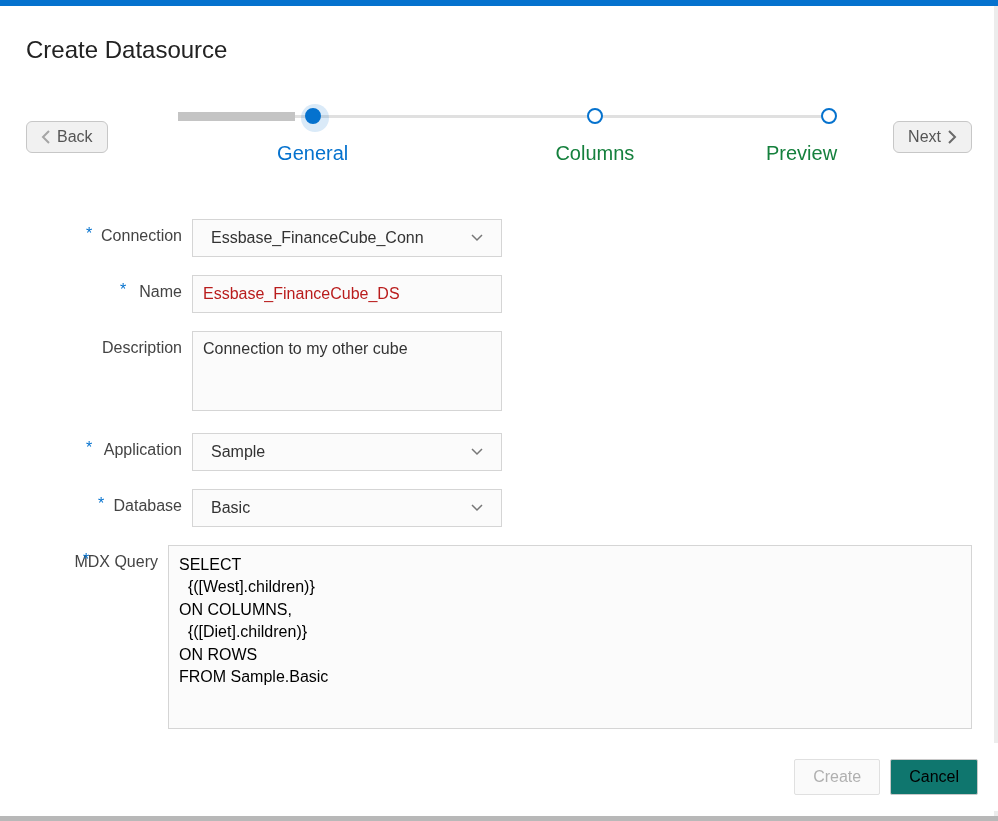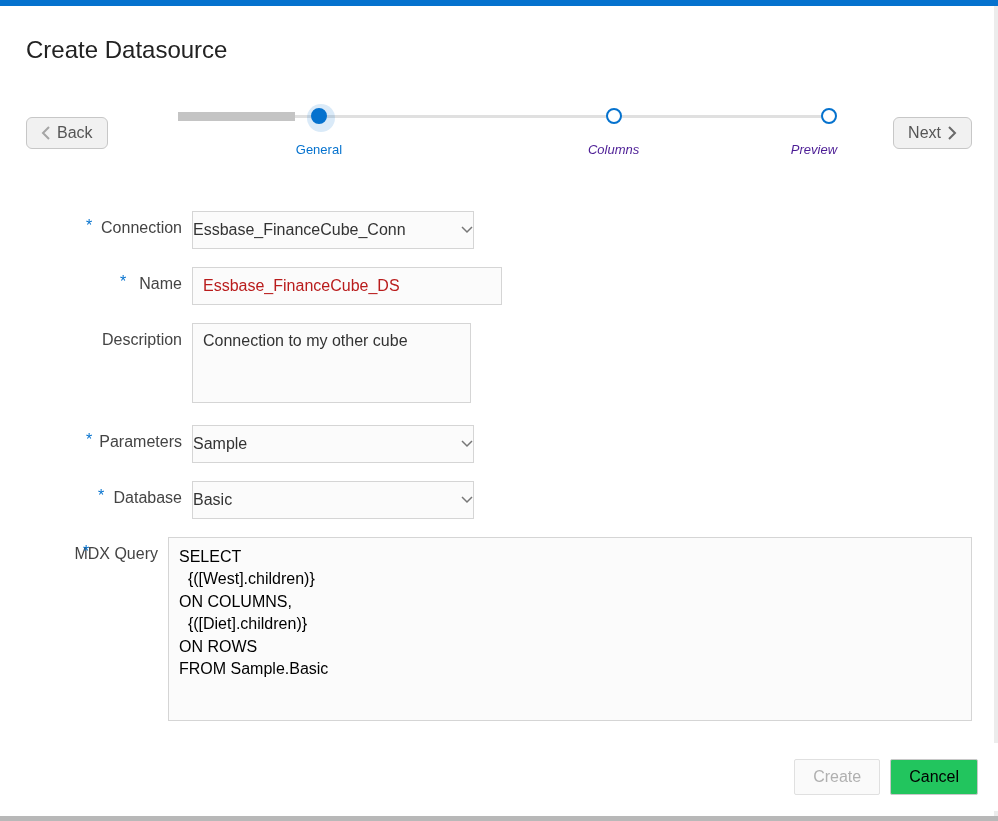--- a/index.html
+++ b/index.html
@@ -105,24 +105,24 @@
       position: absolute;
       top: -6px; left: -6px;
       width: 28px; height: 28px;
       border-radius: 50%;
       background: #eaeaea;
       z-index: -1;
     }
     .step-label {
       display: block;
       margin-top: 14px;
-      font-size: 13px;
+      font-size: 20px;
     }
     .step.active .step-label { color: #0572ce; }
-    .step-label.link { color: #4c1d95; cursor: pointer; font-style: italic; }
+    .step-label.link { color: #15803d; cursor: pointer; }
     .step.disabled .step-label { color: #888; }
 
     .form-area {
       margin-top: 54px;
     }
     .form-row {
       display: flex;
       align-items: flex-start;
       margin-bottom: 18px;
     }
@@ -144,41 +144,41 @@
     }
     .label-cell.r2 .required-mark { left: 94px; }
     .label-cell.r3 .required-mark { left: 60px; }
     .label-cell.r4 .required-mark { left: 72px; }
     .label-cell.r5 .required-mark { left: 57px; }
     .input-cell { flex: 0 0 auto; }
     .combo {
       display: flex;
       align-items: center;
       justify-content: space-between;
-      width: 282px;
+      width: 310px;
       height: 38px;
       border: 1px solid #d5d5d5;
       background: #fbfbfb;
-      padding: 0 0;
+      padding: 0 18px;
       font-size: 16px;
       color: #333;
       cursor: pointer;
     }
     .combo svg { fill: #777; }
     .text-input {
       width: 310px;
       height: 38px;
       border: 1px solid #d5d5d5;
       background: #fbfbfb;
       padding: 0 10px;
       font-size: 16px;
       color: #b91c1c;
     }
     .textarea-desc {
-      width: 279px;
+      width: 310px;
       height: 80px;
       border: 1px solid #d5d5d5;
       background: #fbfbfb;
       padding: 8px 10px;
       font-size: 16px;
       color: #333;
       resize: none;
       font-family: inherit;
     }
     .mdx-area {
@@ -204,21 +204,21 @@
       background: #fff;
     }
     .footer-bar {
       position: absolute;
       bottom: 0; left: 0; right: 0;
       height: 5px;
       background: #b8b8b8;
     }
     .btn {
       border: 1px solid #c8c8c8;
-      background: #22c55e;
+      background: #0f766e;
       padding: 8px 18px;
       font-size: 16px;
       border-radius: 2px;
       cursor: pointer;
     }
     .btn.disabled {
       color: #b0b0b0;
       background: #fafafa;
       border-color: #e0e0e0;
       cursor: default;
@@ -307,21 +307,21 @@
         <span>Description</span>
       </div>
       <div class="input-cell">
         <textarea class="textarea-desc" style="">Connection to my other cube</textarea>
       </div>
     </div>
 
     <div class="form-row">
       <div class="label-cell r3">
         <span class="required-mark">*</span>
-        <span>Parameters</span>
+        <span>Application</span>
       </div>
       <div class="input-cell">
         <div class="combo">
           <span>Sample</span>
           <svg width="12" height="8" viewBox="0 0 12 8">
               <path d="M1 1 L6 6 L11 1" stroke="#777" stroke-width="1.5" fill="none"></path>
             </svg>
         </div>
       </div>
     </div>

